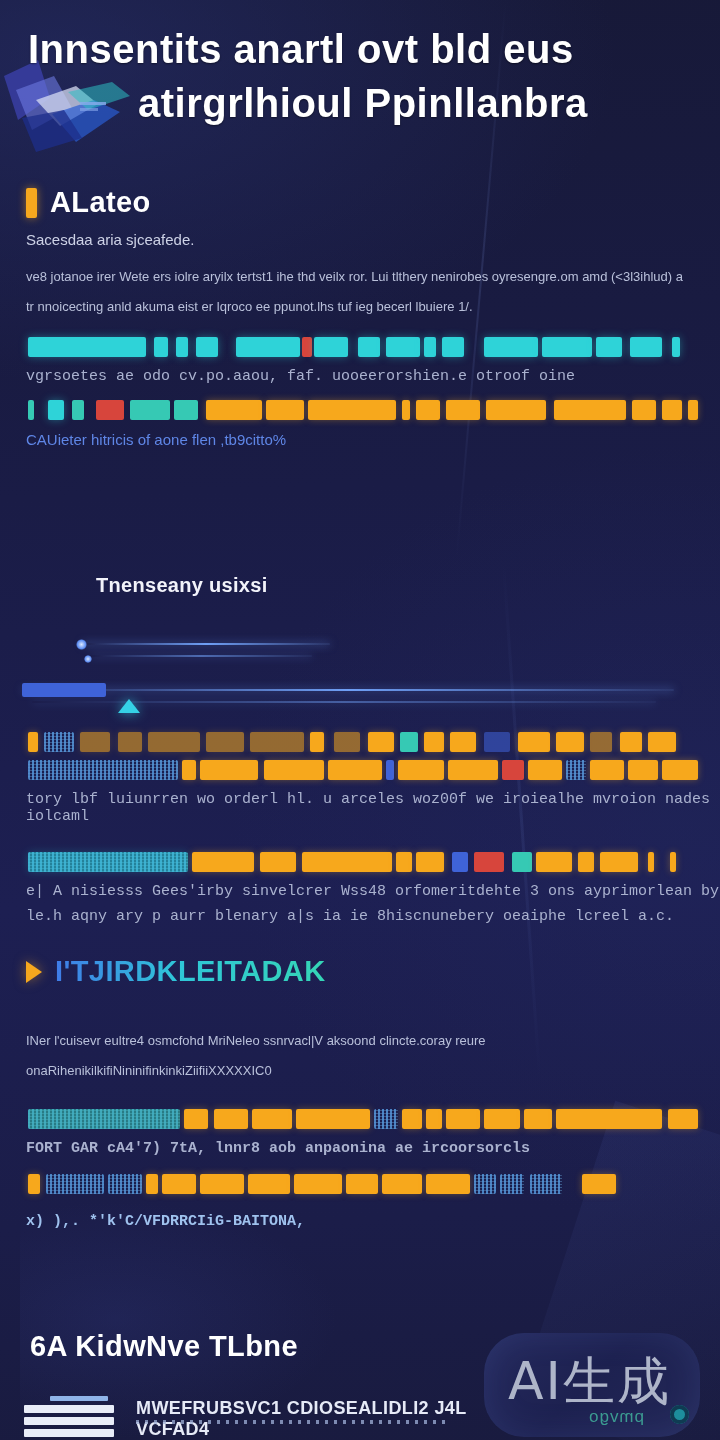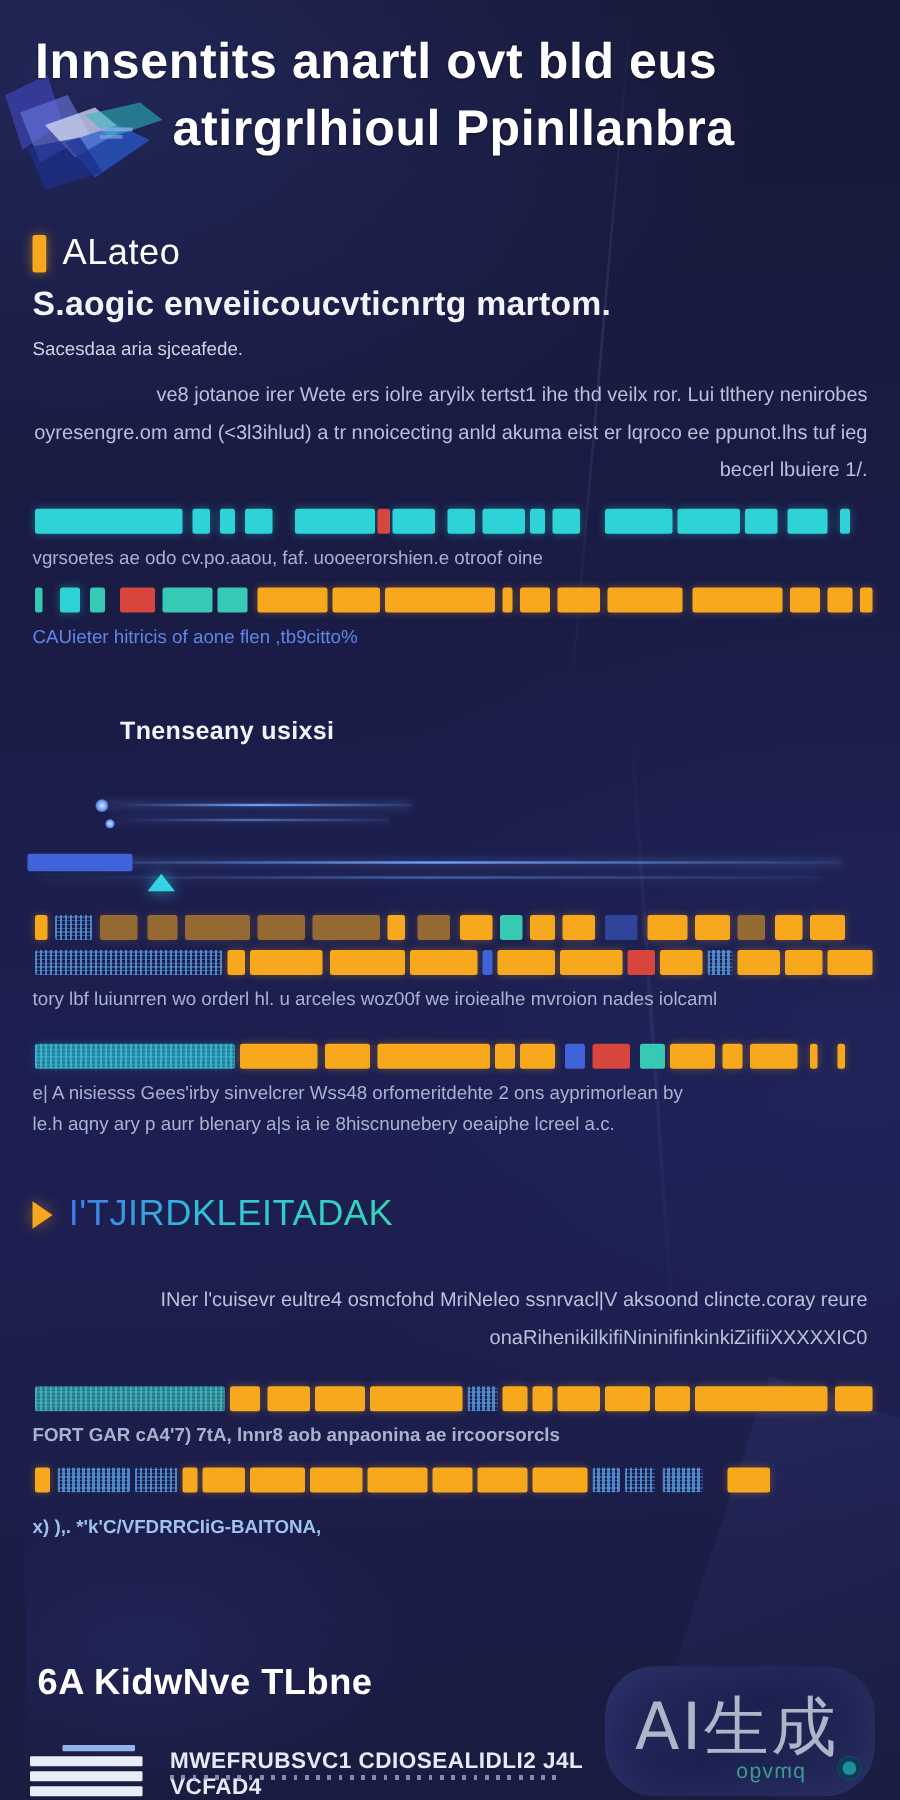--- a/index.html
+++ b/index.html
@@ -45,33 +45,33 @@
     white-space:pre-line;
   }
   .hero-title .ln2{display:block;padding-left:110px;}
 
   
   .section{position:absolute;left:0;width:720px;}
 
   .sec-head{display:flex;align-items:center;gap:13px;padding-left:26px;}
   .marker-bar{width:11px;height:30px;background:#F6A81E;border-radius:2px;box-shadow:0 0 9px rgba(246,168,30,.55);flex:none;}
   .marker-tri{width:0;height:0;border-left:16px solid #F6A81E;border-top:11px solid transparent;border-bottom:11px solid transparent;filter:drop-shadow(0 0 6px rgba(246,168,30,.5));flex:none;}
-  .sec-head-txt{font-size:29px;font-weight:400;color:#ffffff;letter-spacing:.4px;}
+  .sec-head-txt{font-size:29px;font-weight:700;color:#ffffff;letter-spacing:.4px;}
   .sec-head-txt.cyan{
     background:linear-gradient(90deg,#3F7BE8 0%,#2FC6D8 45%,#35D6B6 100%);
     -webkit-background-clip:text;background-clip:text;color:transparent;
   }
 
   .sec-sub{padding-left:26px;margin-top:9px;font-size:27px;font-weight:700;color:#f3f4fb;letter-spacing:.2px;}
   .sec-note{padding-left:26px;margin-top:12px;font-size:15px;color:#cdd2e6;}
 
-  .body-p{padding-left:26px;padding-right:26px;margin-top:14px;font-size:16px;line-height:30px;color:#b9c0da;text-align:right;}
+  .body-p{padding-left:26px;padding-right:26px;margin-top:14px;font-size:13px;line-height:30px;color:#b9c0da;}
 
   .cap-blue{padding-left:26px;margin-top:8px;font-size:15px;color:#5f86e6;}
-  .cap-grey{padding-left:26px;margin-top:8px;font-size:15px;color:#aab2cf;}
+  .cap-grey{padding-left:26px;margin-top:8px;font-size:15px;color:#aab2cf;font-family:Liberation Mono, monospace;}
 
   .sub-head{padding-left:96px;margin-top:6px;font-size:20px;font-weight:700;color:#f2f3fa;letter-spacing:.3px;}
 
   
   .strip{position:relative;height:26px;margin:12px 0 0 22px;width:676px;}
   .seg{position:absolute;top:3px;height:20px;border-radius:2px;}
   .seg.orange{background:#F7A81C;box-shadow:0 0 7px rgba(247,168,28,.35);}
   .seg.cyan{background:#2ED3D8;box-shadow:0 0 8px rgba(46,211,216,.4);}
   .seg.teal{background:#36c9b4;}
   .seg.blue{background:#3f63d8;}
@@ -146,21 +146,20 @@
       <rect x="78" y="52" width="18" height="3" fill="#8fb2f5" opacity=".6"></rect>
     </svg>
     <div class="hero-title"><span>Innsentits anartl ovt bld eus</span><span class="ln2">atirgrlhioul Ppinllanbra</span></div>
   </div>
 
   <div class="section" style="top:186px">
     <div class="sec-head">
       <div class="marker-bar"></div>
       <div class="sec-head-txt">ALateo</div>
     </div>
-    <div class="sec-sub">S.aogic enveiicoucvticnrtg martom.</div>
     <div class="sec-note">Sacesdaa aria sjceafede.</div>
     <div class="body-p">ve8 jotanoe irer Wete ers iolre aryilx tertst1 ihe thd veilx ror. Lui tlthery nenirobes oyresengre.om amd (&lt;3l3ihlud) a tr nnoicecting anld akuma eist er lqroco ee ppunot.lhs tuf ieg becerl lbuiere 1/.</div>
 
     <div class="strip" id="strip-s1">
         <div class="seg cyan" style="left: 6px; width: 118px;"></div>
         <div class="seg cyan" style="left: 132px; width: 14px;"></div>
         <div class="seg cyan" style="left: 154px; width: 12px;"></div>
         <div class="seg cyan" style="left: 174px; width: 22px;"></div>
         <div class="seg cyan" style="left: 214px; width: 64px;"></div>
         <div class="seg red" style="left: 280px; width: 10px;"></div>
@@ -262,21 +261,21 @@
         <div class="seg orange" style="left: 394px; width: 28px;"></div>
         <div class="seg blue" style="left: 430px; width: 16px;"></div>
         <div class="seg red" style="left: 452px; width: 30px;"></div>
         <div class="seg teal" style="left: 490px; width: 20px;"></div>
         <div class="seg orange" style="left: 514px; width: 36px;"></div>
         <div class="seg orange" style="left: 556px; width: 16px;"></div>
         <div class="seg orange" style="left: 578px; width: 38px;"></div>
         <div class="seg orange" style="left: 626px; width: 6px;"></div>
         <div class="seg orange" style="left: 648px; width: 6px;"></div>
       </div>
-    <div class="cap-grey">e| A nisiesss  Gees'irby sinvelcrer Wss48 orfomeritdehte 2 ons ayprimorlean by</div>
+    <div class="cap-grey">e| A nisiesss  Gees'irby sinvelcrer Wss48 orfomeritdehte 3 ons ayprimorlean by</div>
     <div class="cap-grey">le.h aqny ary p aurr blenary a|s ia ie 8hiscnunebery oeaiphe lcreel a.c.</div>
   </div>
 
   <div class="section" style="top:955px">
     <div class="sec-head">
       <div class="marker-tri"></div>
       <div class="sec-head-txt cyan">I'TJIRDKLEITADAK</div>
     </div>
     <div class="body-p" style="margin-top:38px">INer l'cuisevr eultre4 osmcfohd MriNeleo ssnrvacl|V aksoond clincte.coray reure onaRihenikilkifiNininifinkinkiZiifiiXXXXXIC0</div>
 

